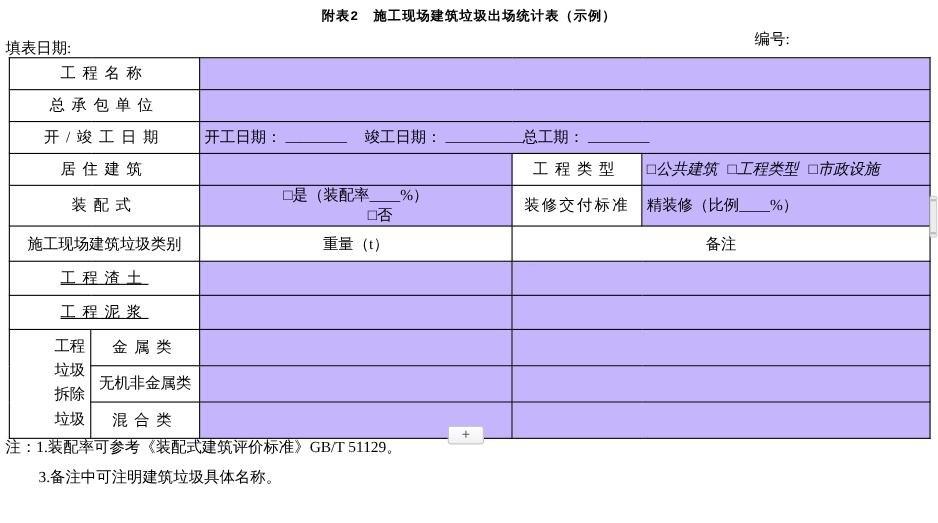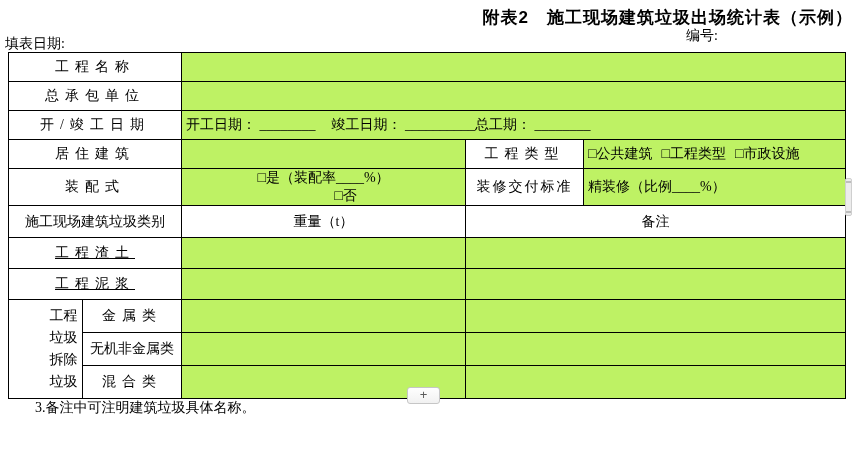--- a/index.html
+++ b/index.html
@@ -9,24 +9,24 @@
     background: #ffffff;
     font-family: "Liberation Serif", serif;
     color: #000;
     position: relative;
     overflow: hidden;
   }
   .page { position: relative; width: 853px; height: 475px; }
 
   .doc-title {
     position: absolute; top: 6px; left: 0; width: 100%;
-    text-align: right;
-    font-family: Liberation Sans, sans-serif;
+    text-align: center;
+    font-family: Liberation Mono, monospace;
     font-weight: bold;
-    font-size: 17px;
+    font-size: 12px;
     letter-spacing: 1px;
   }
   .fill-date {
     position: absolute; left: 5px; top: 35px;
     font-size: 14px;
   }
   .serial {
     position: absolute; left: 686px; top: 27px;
     font-size: 14px;
   }
@@ -41,23 +41,23 @@
     border: 1px solid #000;
     font-size: 14px;
     padding: 0 4px;
     overflow: hidden;
     vertical-align: middle;
   }
   .lbl { text-align: center; border-radius: 14px; }
   .ls6 { letter-spacing: 6px; }
   .ls2 { letter-spacing: 2px; }
   .left { text-align: left; }
-  td.val { background: #bef264; }
-
-  .opt-row { display: flex; align-items: center; gap: 9px; }
+  td.val { background: #c4b5fd; }
+
+  .opt-row { display: flex; align-items: center; gap: 9px; font-style: italic; }
   .prefab-row { display: flex; align-items: center; flex-direction: column; }
   .prefab-no { margin-left: 44px; }
   .dates-row { display: flex; align-items: center; white-space: pre; }
   .blank-start { margin-right: 16px; }
   .group-cell div { line-height: 22px; text-align: center; margin-left: 36px; }
 
   tr.h29 { height: 29px; }
   tr.h32 { height: 32px; }
   tr.h31 { height: 31px; text-decoration: underline; }
   tr.h33 { height: 33px; }
@@ -205,16 +205,17 @@
   <div class="add-btn">
     <span>+</span>
   </div>
 
   <div class="scroll-thumb">
     <div class="tick t1"></div>
     <div class="tick t2"></div>
   </div>
 
   <div class="notes">
+    <div class="note-line"><span>注：</span><span>1.装配率可参考《装配式建筑评价标准》GB/T 51129。</span></div>
     <div class="note-line note-indent">3.备注中可注明建筑垃圾具体名称。</div>
   </div>
 
 </div>
 
 </body></html>

